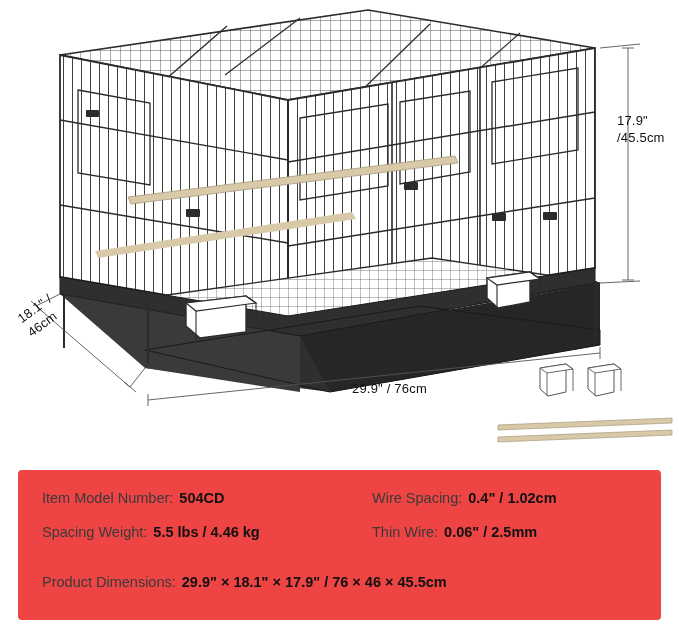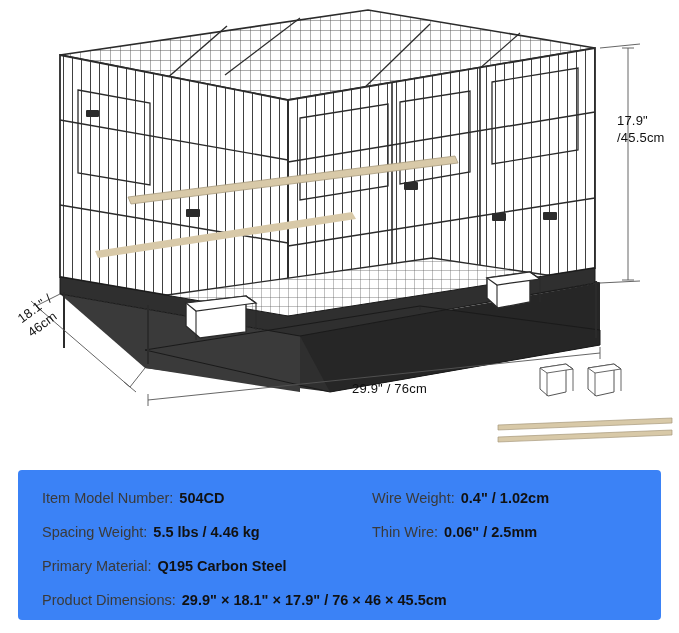--- a/index.html
+++ b/index.html
@@ -50,21 +50,21 @@
     transform: rotate(-36deg);
     transform-origin: left top;
     line-height: 17px;
   }
   #spec-panel {
     position: absolute;
     left: 18px;
     top: 470px;
     width: 643px;
     height: 150px;
-    background: #3b82f6;
+    background: #ef4444;
     border-radius: 4px;
     box-sizing: border-box;
     padding: 20px 24px 0 24px;
   }
   .spec-grid {
     display: grid;
     grid-template-columns: 330px auto;
     row-gap: 0px;
   }
   .spec-row {
@@ -78,20 +78,21 @@
     font-weight: 400;
     margin-right: 6px;
   }
   .spec-value {
     color: #111111;
     font-weight: bold;
     text-align: center;
   }
   .spec-row.full {
     grid-column: 1 / span 2;
+    margin-top: 16px;
   }
 </style>
 </head>
 <body>
 
 <div id="product-image-area">
 
   <svg class="cage-svg" width="679" height="462" viewBox="0 0 679 462">
     <defs>
       <pattern id="vbars-front" x="0" y="0" width="9" height="10" patternUnits="userSpaceOnUse">
@@ -243,36 +244,32 @@
   </div>
 </div>
 
 <div id="spec-panel">
   <div class="spec-grid">
     <div class="spec-row">
       <span class="spec-label">Item Model Number:</span>
       <span class="spec-value">504CD</span>
     </div>
     <div class="spec-row">
-      <span class="spec-label">Wire Weight:</span>
+      <span class="spec-label">Wire Spacing:</span>
       <span class="spec-value">0.4" / 1.02cm</span>
     </div>
 
     <div class="spec-row">
       <span class="spec-label">Spacing Weight:</span>
       <span class="spec-value">5.5 lbs / 4.46 kg</span>
     </div>
     <div class="spec-row">
       <span class="spec-label">Thin Wire:</span>
       <span class="spec-value">0.06" / 2.5mm</span>
     </div>
 
-    <div class="spec-row">
-      <span class="spec-label">Primary Material:</span>
-      <span class="spec-value">Q195 Carbon Steel</span>
-    </div>
 
     <div class="spec-row full">
       <span class="spec-label">Product Dimensions:</span>
       <span class="spec-value">29.9" × 18.1" × 17.9" / 76 × 46 × 45.5cm</span>
     </div>
   </div>
 </div>
 
 </body></html>

